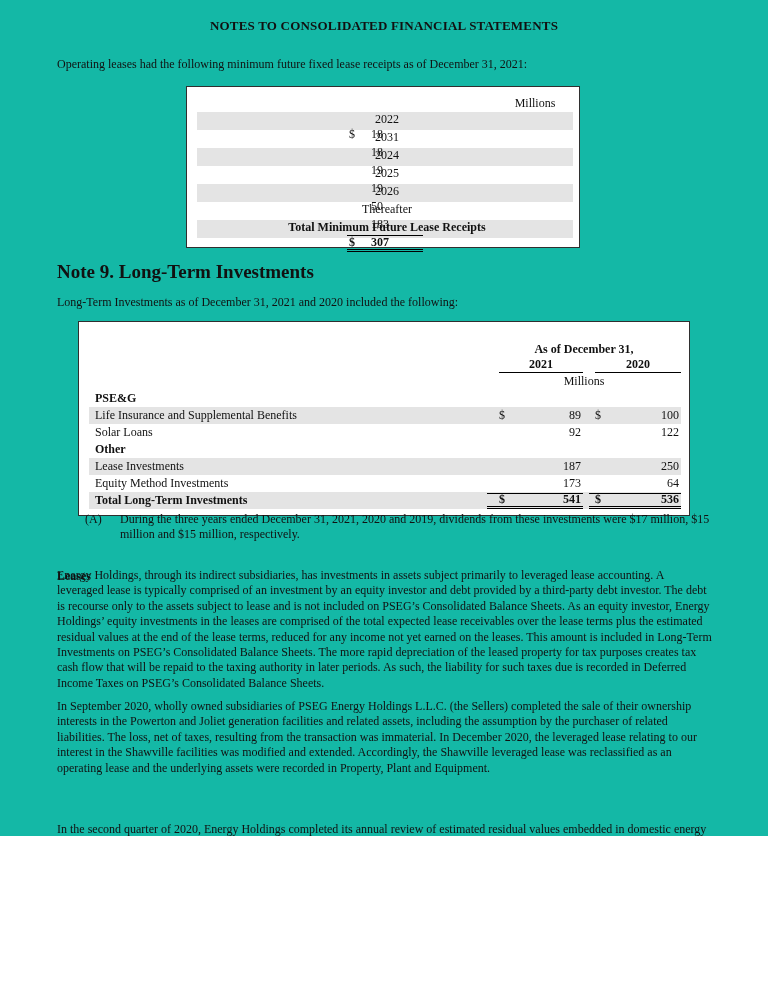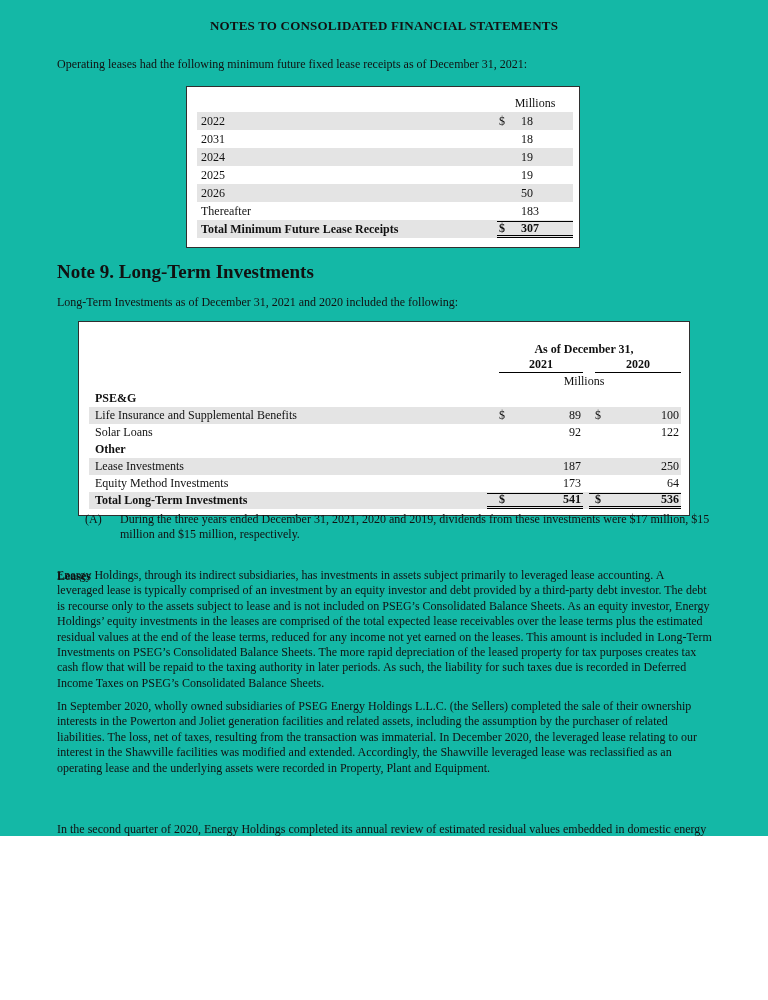--- a/index.html
+++ b/index.html
@@ -23,21 +23,21 @@
   .intro2{top:295px;left:57px;width:656px;}
 
   
   .table1{
     top:86px;left:186px;width:394px;
     border:1.5px solid #2f2f2f;
     box-sizing:border-box;
     padding:8px 6px 9px 10px;
     background:#fff;
   }
-  .t1-row{display:flex;align-items:center;height:18px;}
+  .t1-row{display:flex;align-items:center;height:18px;flex-direction:column;}
   .t1-label{flex:1;padding-left:4px;white-space:nowrap;}
   .t1-group{width:76px;display:flex;align-items:center;box-sizing:border-box;}
   .t1-dollar{width:22px;text-align:left;padding-left:2px;}
   .t1-value{flex:1;padding-right:3px;}
   .t1-millions{display:flex;height:17px;align-items:center;}
   .t1-millions .spacer{flex:1;}
   .t1-millions .unit{width:76px;text-align:center;}
   .shaded{background:#e4e4e4;}
   .bold{font-weight:bold;}
   .t1-total .t1-group{border-top:1px solid #000;border-bottom:3px double #000;height:17px;}

